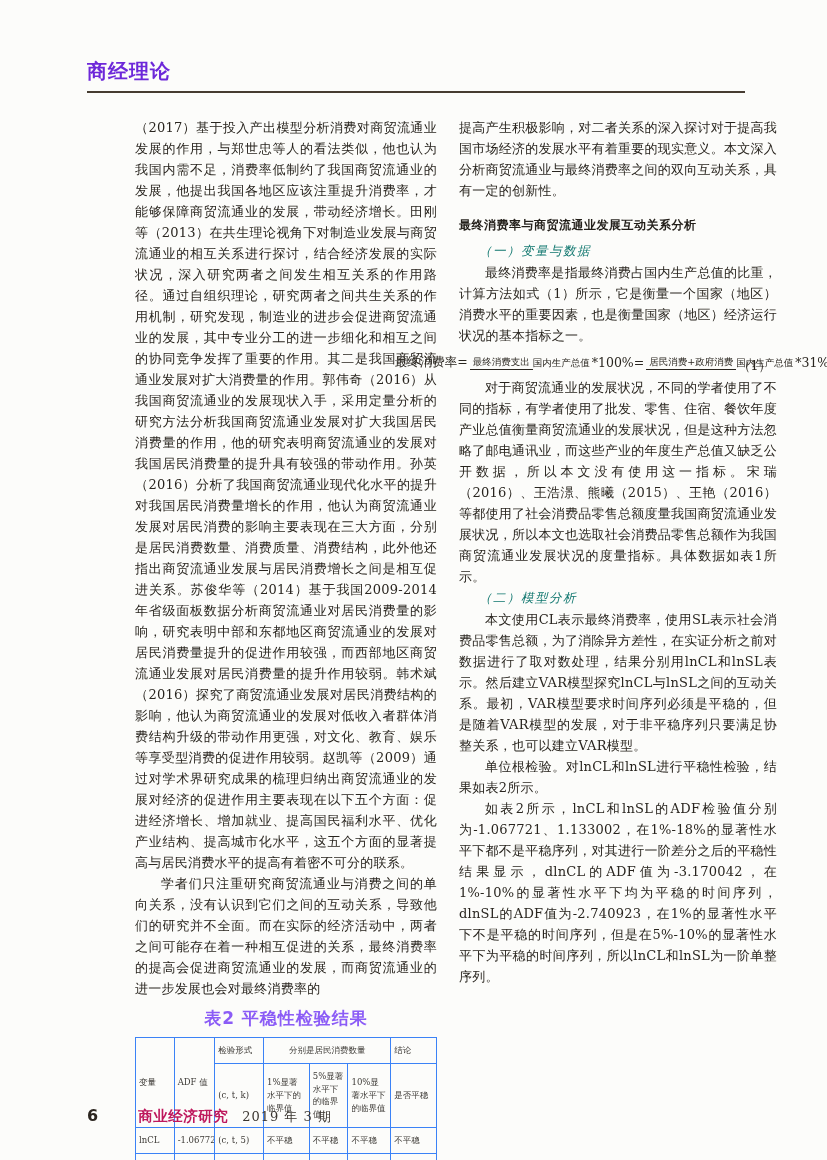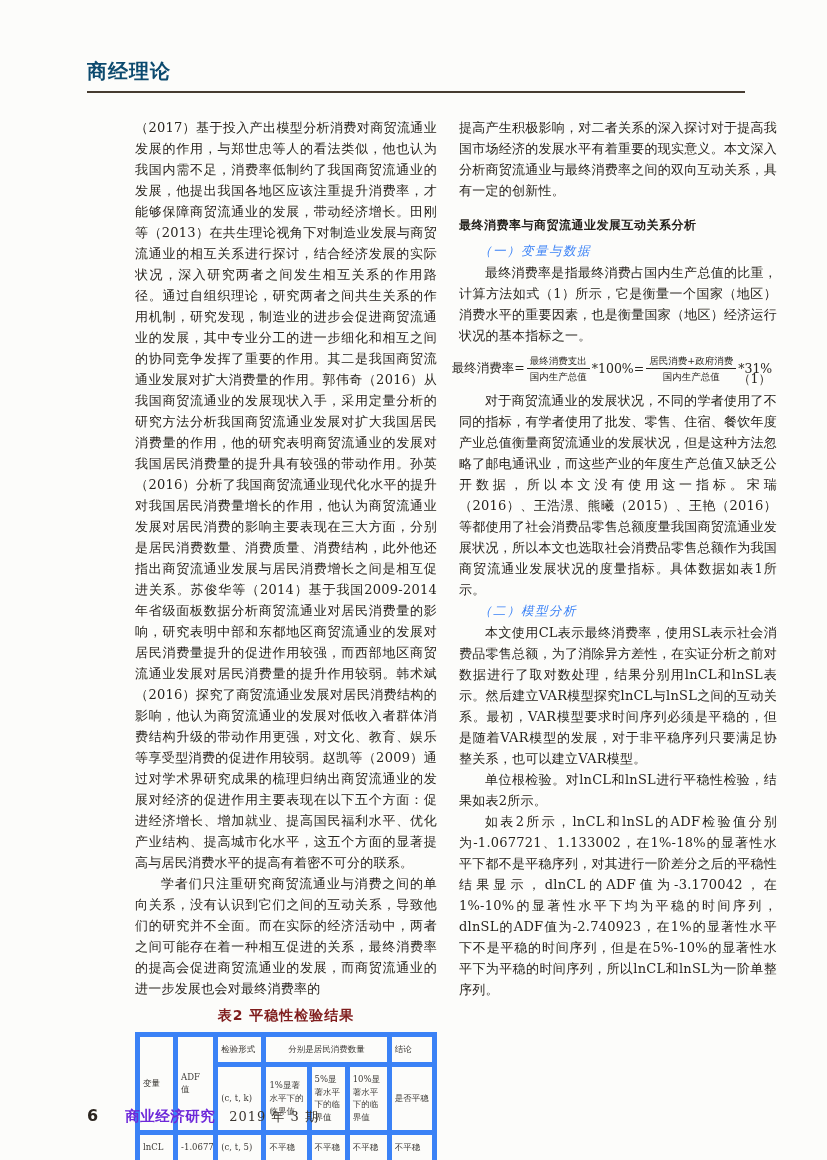--- a/index.html
+++ b/index.html
@@ -15,21 +15,21 @@
     overflow:hidden;
   }
   
   .masthead{
     border-bottom:2px solid #463c31;
     padding-bottom:6px;
     margin-bottom:24px;
   }
   .masthead .label{
     font-family:"DejaVu Sans","Liberation Sans",sans-serif;
-    font-weight:bold;font-size:20px;color:#0c4a6e;letter-spacing:1px;
+    font-weight:bold;font-size:20px;color:#6d28d9;letter-spacing:1px;
   }
   
   .columns{display:flex;gap:22px;margin-left:48px;}
   .col{width:318px;}
   .para{
     margin:0;
     font-size:13px;line-height:21px;
     text-align:justify;
     letter-spacing:0.25px;
   }
@@ -39,71 +39,71 @@
     font-family:"DejaVu Sans","Liberation Sans",sans-serif;
     font-weight:bold;font-size:12px;color:#221e19;
     text-align:left;letter-spacing:0.5px;
     margin:16px 0 6px 0;
   }
   .sub-heading{
     margin:0;
     font-size:12.5px;line-height:22px;
     font-style:italic;letter-spacing:1.5px;
     text-indent:1.6em;
-    color:#3b82f6;
+    color:#0f766e;
   }
   
   .formula{
     position:relative;
     display:flex;align-items:center;justify-content:center;
     margin:8px 12px 6px 0;
     font-size:12.5px;white-space:nowrap;
   }
-  .frac{display:inline-flex;flex-direction:column;text-align:center;
+  .frac{display:inline-flex;flex-direction:row;text-align:center;
     font-size:9.5px;line-height:1.4;margin:0 2px;}
   .frac .num{border-bottom:1px solid #29251f;padding:0 3px 1px 3px;}
   .frac .den{padding-top:1px;}
   .eq-no{position:absolute;right:-6px;bottom:-4px;font-size:12.5px;}
   
   .table-block{margin-top:8px;}
   .table-title{
     font-family:"DejaVu Sans","Liberation Sans",sans-serif;
-    font-weight:bold;font-size:14px;color:#7f1d1d;
+    font-weight:bold;font-size:17px;color:#8b5cf6;
     text-align:center;margin:6px 0 7px 0;letter-spacing:1px;
   }
   table.t2{
     border-collapse:collapse;
     width:302px;
     font-size:8.5px;color:#3d3a36;
     line-height:1.5;
     table-layout:fixed;
   }
   table.t2 td{
-    border:5px solid #3b82f6;
+    border:1px solid #3b82f6;
     padding:6px 3px;
     vertical-align:middle;
     text-align:left;
     overflow:hidden;
   }
   table.t2 .grp{text-align:center;}
   col.c-var{width:38px;}col.c-adf{width:40px;}col.c-form{width:48px;}
   col.c-s1{width:45px;}col.c-s5{width:38px;}col.c-s10{width:42px;}col.c-con{width:45px;}
   
   .footer{
     position:absolute;left:87px;top:1106px;
     display:flex;align-items:baseline;
   }
   .footer .pg{
     font-family:"DejaVu Sans","Liberation Sans",sans-serif;
     font-weight:bold;font-size:16px;color:#2c2620;
   }
   .footer .journal{
     font-family:"DejaVu Sans","Liberation Sans",sans-serif;
-    font-weight:bold;font-size:14.5px;color:#6d28d9;
-    margin-left:27px;letter-spacing:0.5px;
+    font-weight:bold;font-size:14.5px;color:#be185d;
+    margin-left:40px;letter-spacing:0.5px;
   }
   .footer .issue{
     font-size:13px;color:#3a352f;margin-left:14px;letter-spacing:1px;
   }
 </style>
 </head>
 <body>
 
 <div class="page">
 

